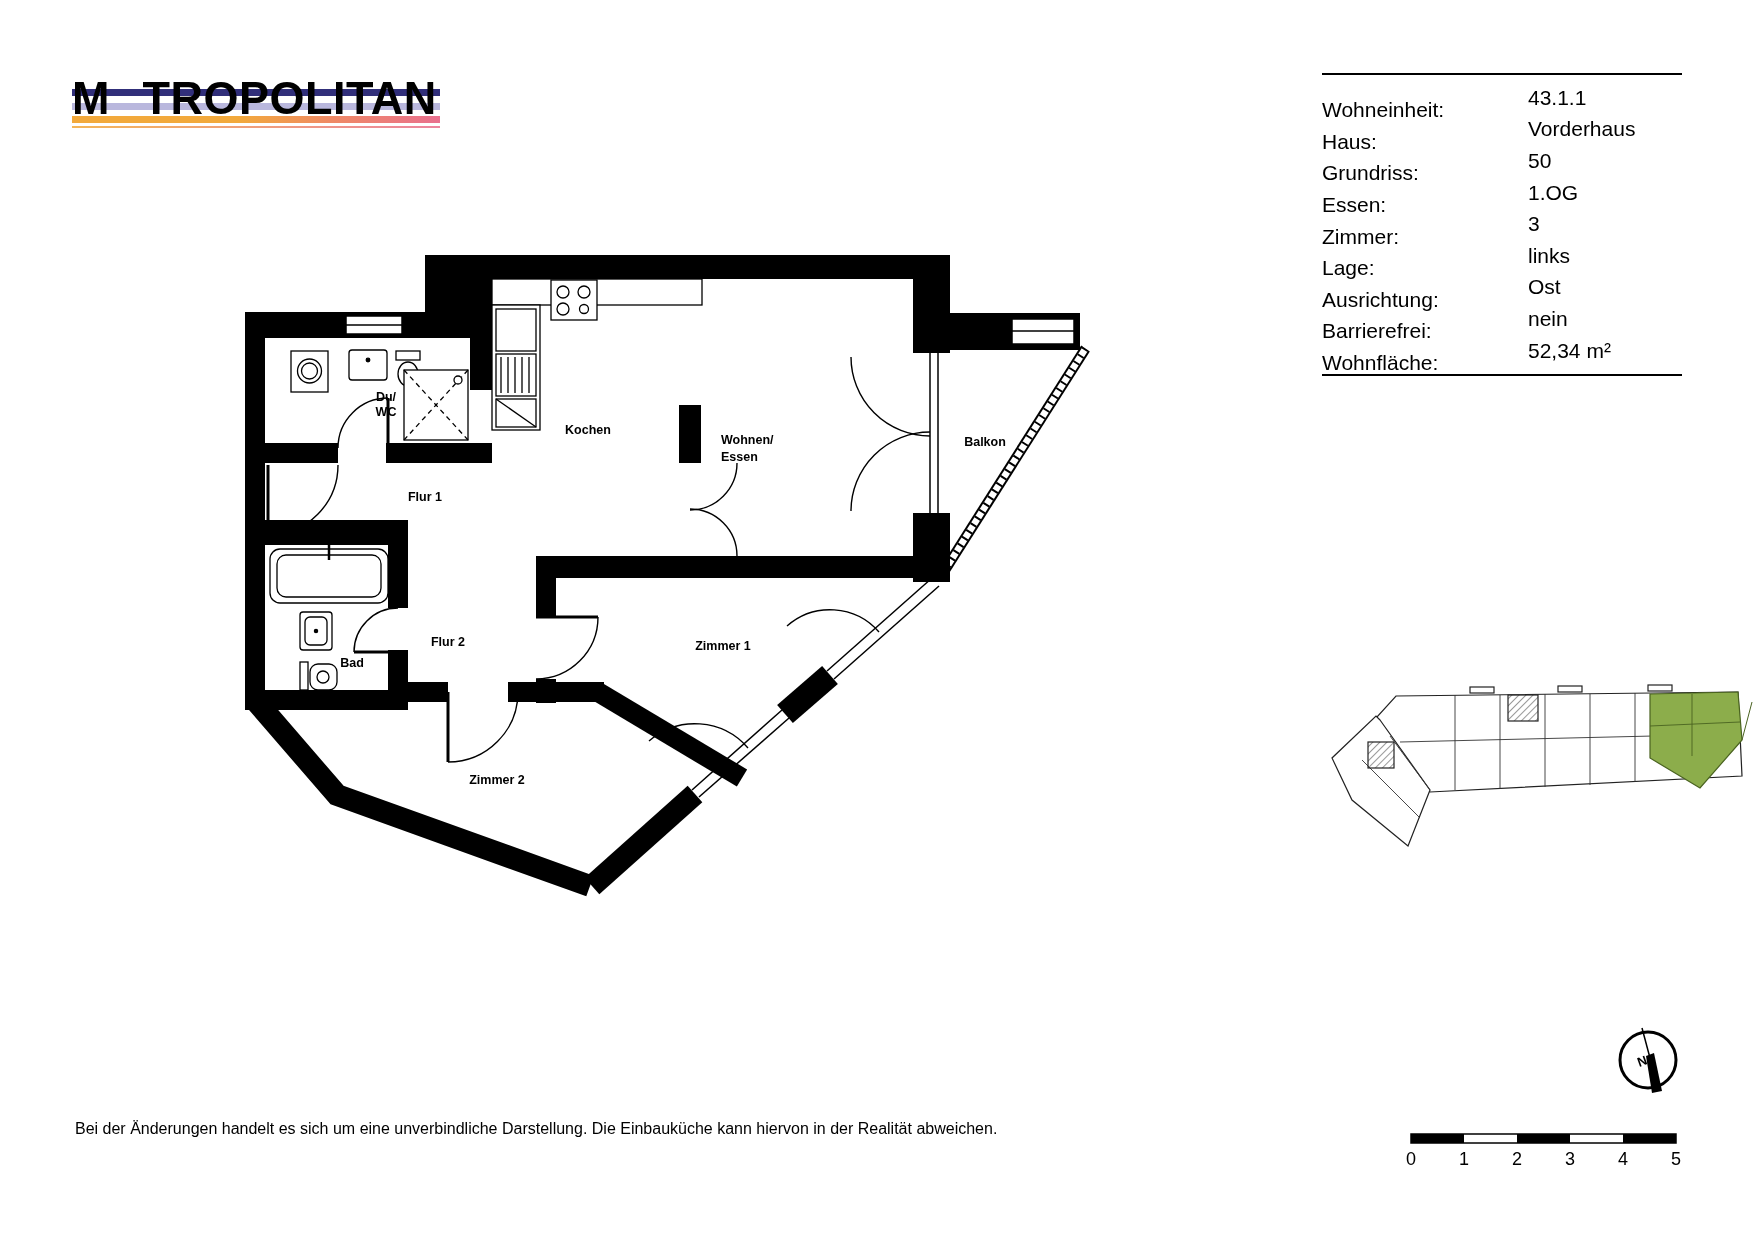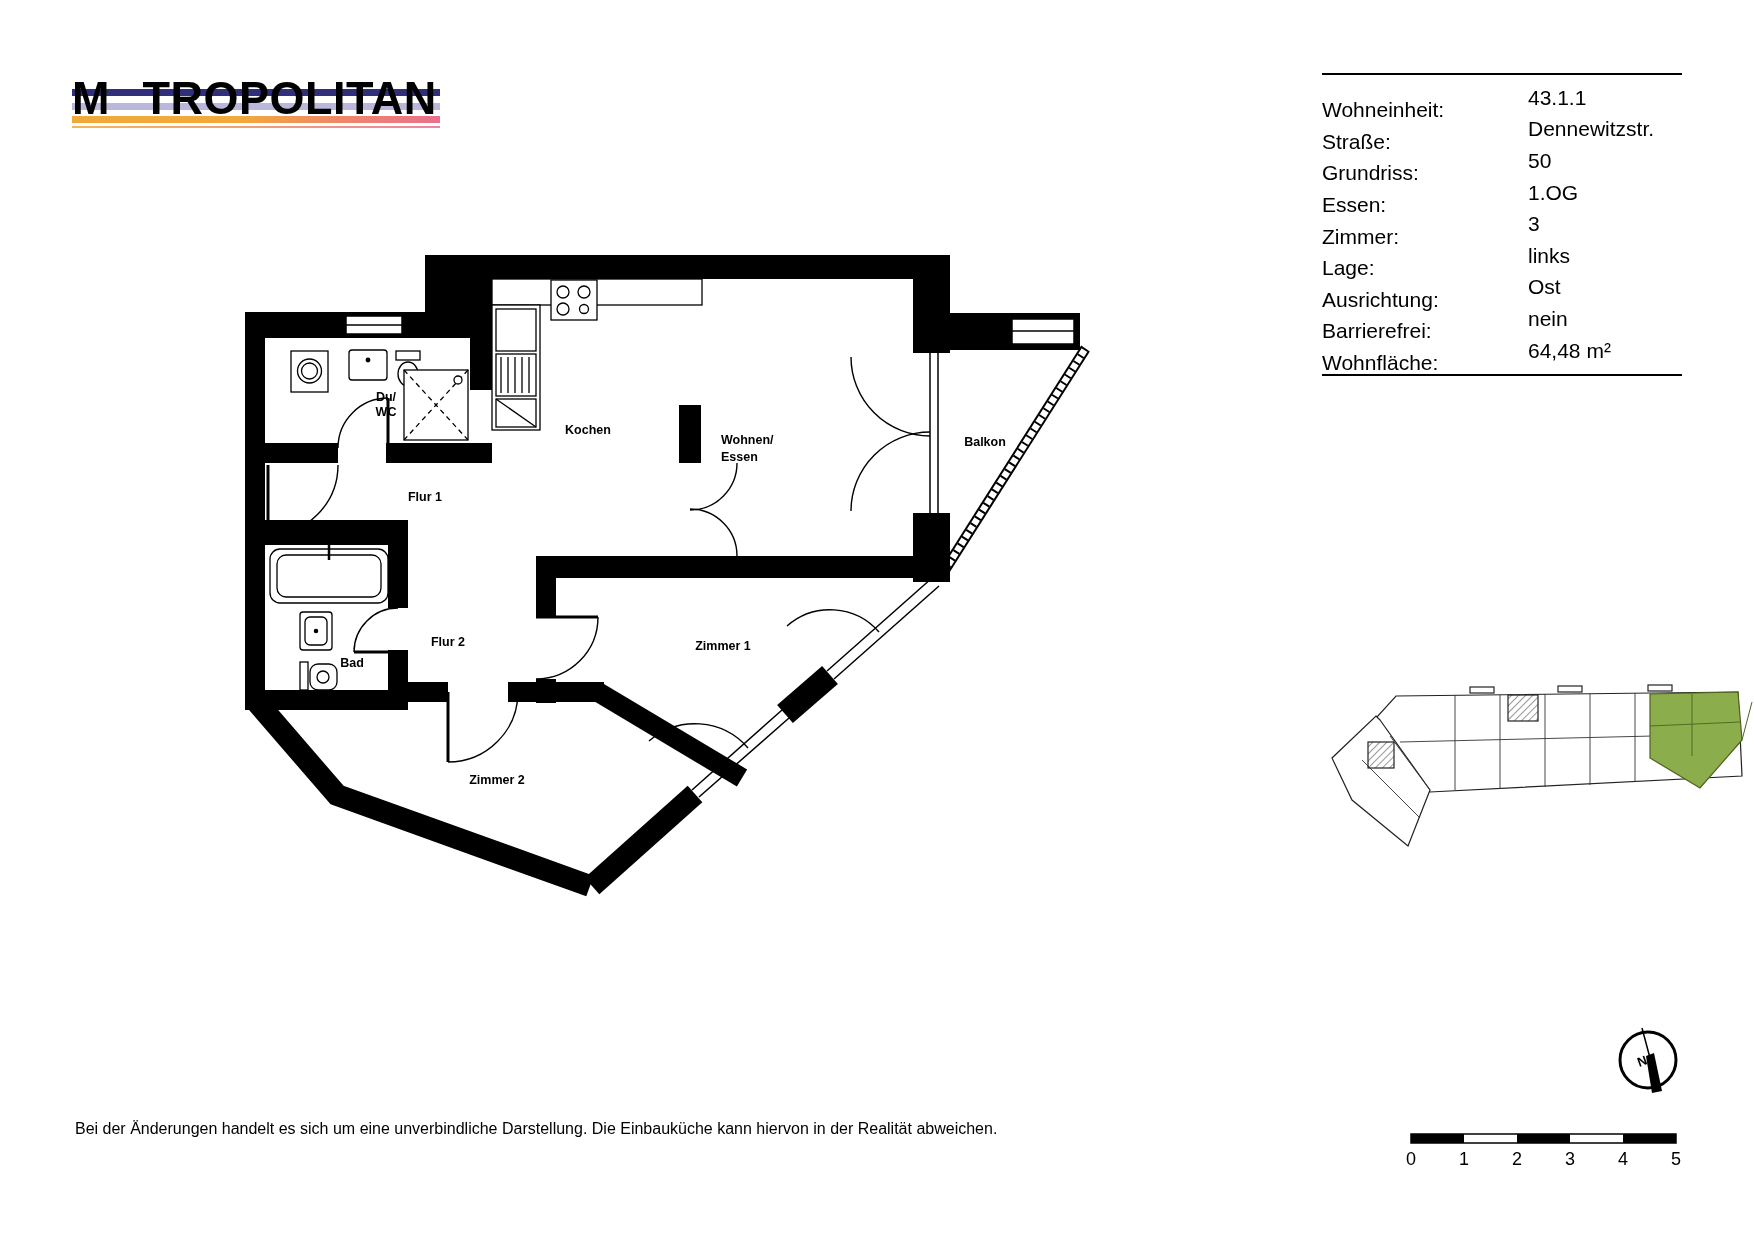--- a/index.html
+++ b/index.html
@@ -44,22 +44,22 @@
     <span class="rest">TROPOLITAN</span>
   </div>
 </div>
 
 <div class="info">
   <div class="row">
       <span class="lbl">Wohneinheit:</span>
       <span class="val">43.1.1</span>
     </div>
   <div class="row">
-      <span class="lbl">Straße:</span>
-      <span class="val">Dennewitzstr.</span>
+      <span class="lbl">Haus:</span>
+      <span class="val">Vorderhaus</span>
     </div>
   <div class="row">
       <span class="lbl">Grundriss:</span>
       <span class="val">50</span>
     </div>
   <div class="row">
       <span class="lbl">Essen:</span>
       <span class="val">1.OG</span>
     </div>
   <div class="row">
@@ -73,21 +73,21 @@
   <div class="row">
       <span class="lbl">Ausrichtung:</span>
       <span class="val">Ost</span>
     </div>
   <div class="row">
       <span class="lbl">Barrierefrei:</span>
       <span class="val">nein</span>
     </div>
   <div class="row">
       <span class="lbl">Wohnfläche:</span>
-      <span class="val">64,48 m²</span>
+      <span class="val">52,34 m²</span>
     </div>
 </div>
 
 <svg width="1754" height="1240" viewBox="0 0 1754 1240">
 
   <g fill="#000">
     <rect x="245" y="312" width="185" height="26"></rect>
     <rect x="425" y="255" width="47" height="83"></rect>
     <rect x="460" y="255" width="455" height="24"></rect>
     <rect x="913" y="255" width="37" height="98"></rect>

